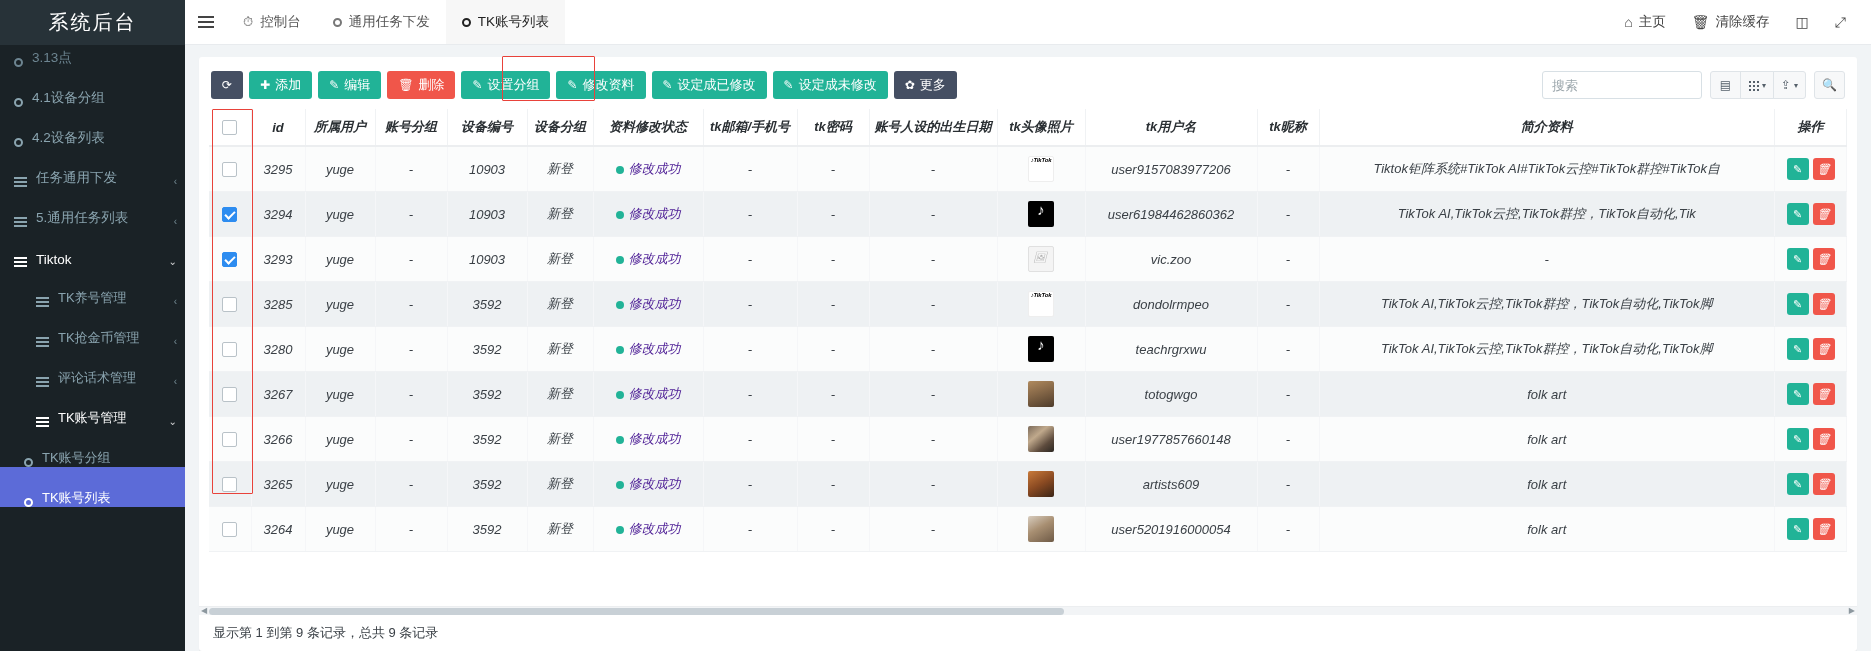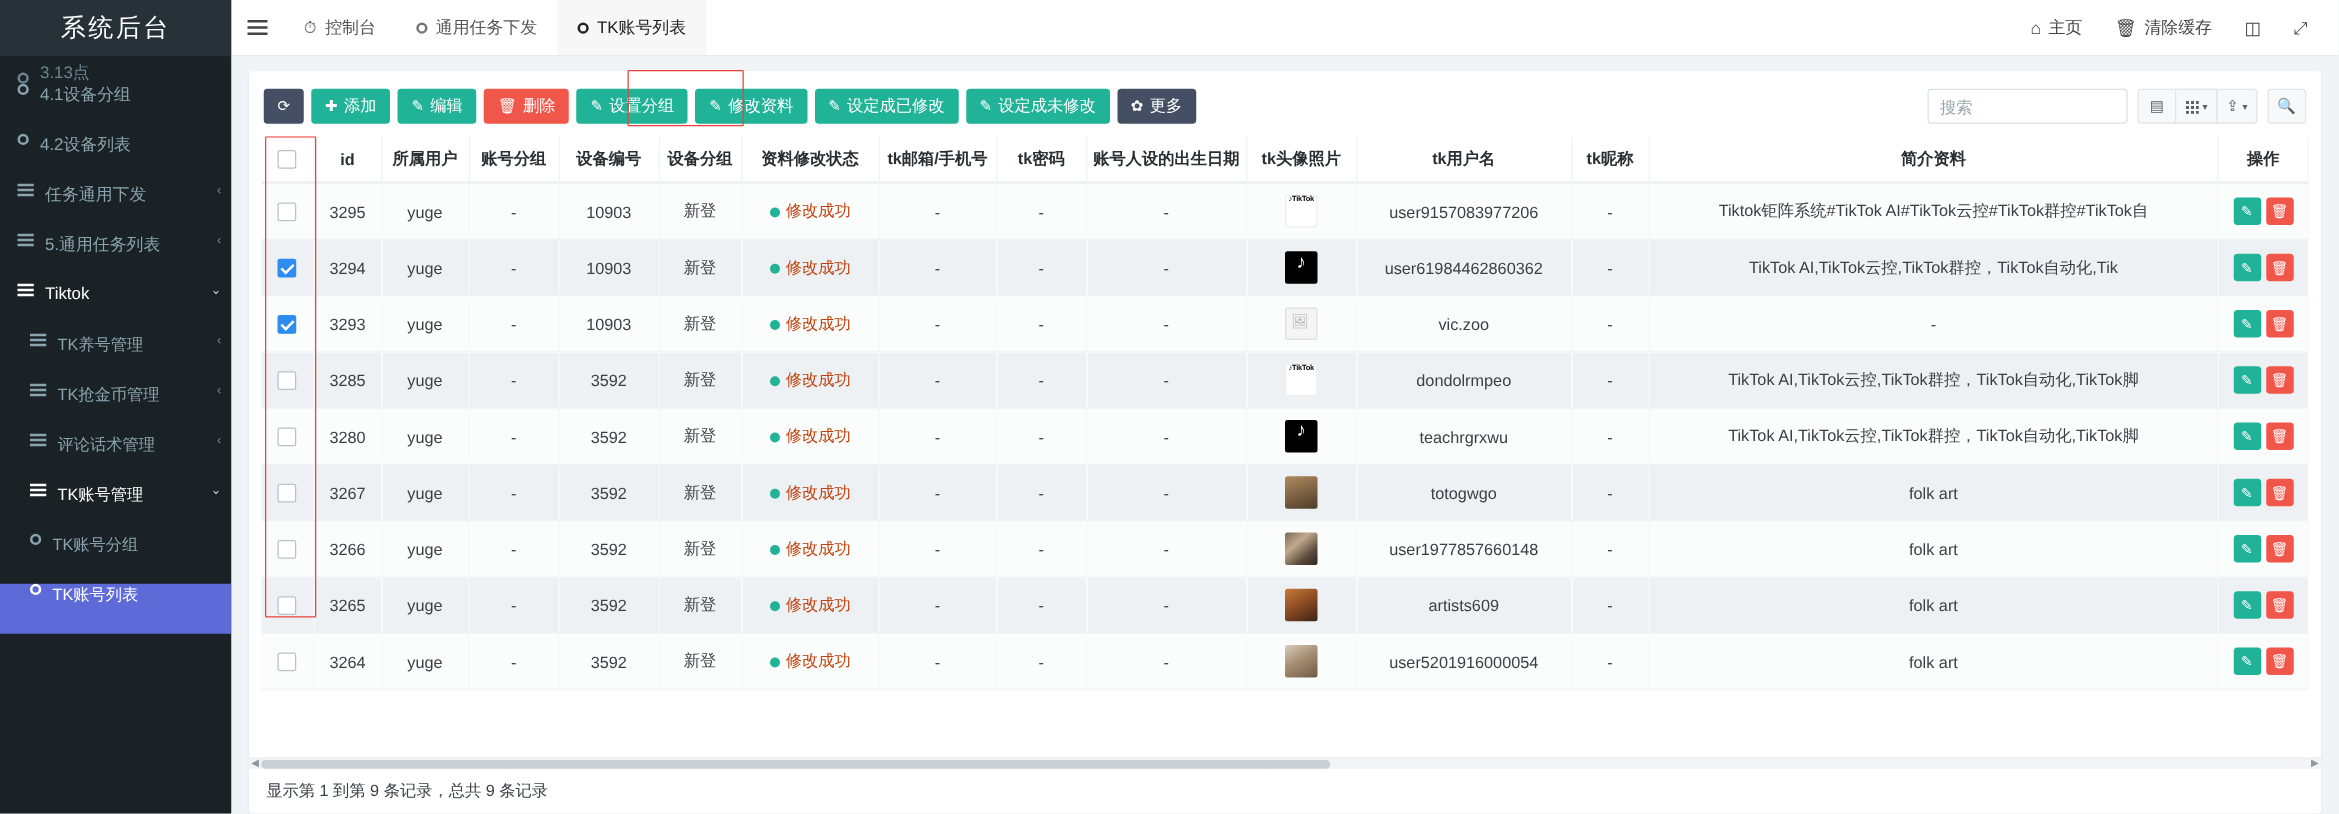--- a/index.html
+++ b/index.html
@@ -18,31 +18,31 @@
     background: #1a2226; color: #b8c7ce;
     overflow: hidden; position: relative;
   }
   .brand {
     height: 45px; background: #273238; color: #fff;
     display: flex; align-items: center; justify-content: center;
     font-size: 20px; letter-spacing: 2px;
   }
   .menu { list-style: none; }
   .menu li {
-    display: flex; align-items: flex-start;
+    display: flex; align-items: flex-end;
     height: 40px; padding: 0 8px 0 14px;
     color: #8aa4af; font-size: 13.5px; white-space: nowrap;
     position: relative; cursor: pointer;
   }
   .menu li.partial { height: 22px; overflow: hidden; align-items: flex-end; color:#6d8591; }
   .menu li.active-parent { color: #fff; }
   .menu li.active {
     background: #5c6bd8; color: #fff;
   }
-  .menu li.sub { padding-left: 24px; font-size: 13px; }
+  .menu li.sub { padding-left: 36px; font-size: 13px; }
   .menu li .caret { margin-left: auto; font-size: 10px; opacity: .8; }
   .circle-ico {
     display:inline-block; width:9px; height:9px; border:2px solid currentColor;
     border-radius:50%; margin-right:9px; vertical-align:middle;
   }
   .bars-ico {
     display:inline-block; width:13px; height:10px; margin-right:9px; vertical-align:middle;
     background:
       linear-gradient(currentColor,currentColor) 0 0/100% 2px no-repeat,
       linear-gradient(currentColor,currentColor) 0 4px/100% 2px no-repeat,
@@ -125,21 +125,21 @@
     font-size:12px; color:#56616b; cursor:pointer; margin-left:-1px;
   }
   .iconbtn:first-child { margin-left:0; border-radius:3px 0 0 3px; }
   .iconbtn.last { border-radius:0 3px 3px 0; }
   .iconbtn.solo { border-radius:3px; margin-left:8px; }
   .grid-ico { display:inline-block; width:11px;height:11px;
     background-image: radial-gradient(circle, #56616b 40%, transparent 45%);
     background-size: 4px 4px; }
 
   
-  .tablewrap { flex:1; overflow:hidden; position:relative; min-width:0;}
+  .tablewrap { flex:1; overflow:hidden; position:relative; min-width:0;font-style:italic;}
   table { border-collapse: collapse; width: 100%; table-layout: fixed; }
   thead th {
     font-size: 13px; font-weight:bold; color:#2a2f33; text-align:center;
     padding: 9px 4px; border-bottom: 2px solid #eceef0; border-right:1px solid #f0f2f4;
     white-space:nowrap; background:#fff;
   }
   tbody td {
     font-size: 13px; color:#3a4046; text-align:center;
     padding: 9px 4px; border-bottom: 1px solid #f0f2f4; border-right:1px solid #f5f6f8;
     height: 39px; overflow:hidden; white-space:nowrap; text-overflow:ellipsis;
@@ -150,21 +150,21 @@
     width:15px;height:15px;border:1px solid #b9c2c8;border-radius:2px;background:#fff;
     display:inline-block;vertical-align:middle;cursor:pointer;position:relative;
   }
   .ck.checked { background:#2d8cf0; border-color:#2d8cf0; }
   .ck.checked::after{
     content:""; position:absolute; left:4px; top:1px; width:4px;height:8px;
     border:solid #fff; border-width:0 2px 2px 0; transform:rotate(45deg);
   }
   .status-dot { display:inline-block; width:8px;height:8px;border-radius:50%;
     background:#21b397; margin-right:5px; vertical-align:middle;}
-  .status-txt { color:#c2410c; }
+  .status-txt { color:#4c1d95; }
   .avatar-cell img, .avatar-cell .ph {
     width:26px;height:26px;display:inline-block;vertical-align:middle;border-radius:2px;
   }
   .tk-logo { background:#fff; border:1px solid #eee; display:inline-flex;align-items:center;justify-content:center;
              font-size:6px; color:#000; font-weight:bold; letter-spacing:-.2px;}
   .tk-logo-dark { background:#000; color:#fff; display:inline-flex;align-items:center;justify-content:center;
              font-size:15px;}
   .ph-broken { background:#f4f4f4; border:1px solid #e0e0e0; position:relative;}
   .ph-broken::after{ content:"\1F5BC"; font-size:11px; color:#b0b0b0; position:absolute; left:4px; top:4px;}
   .photo { background-size:cover; background-position:center; }

